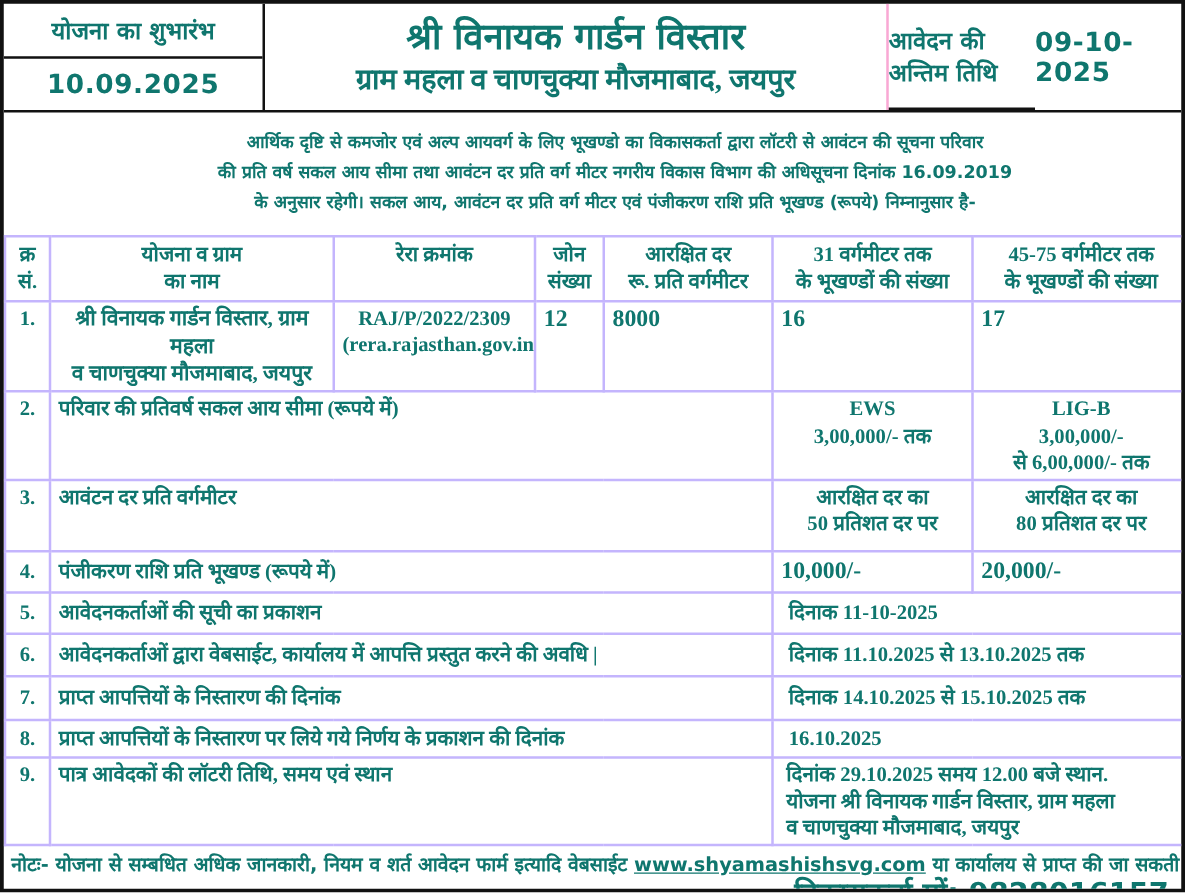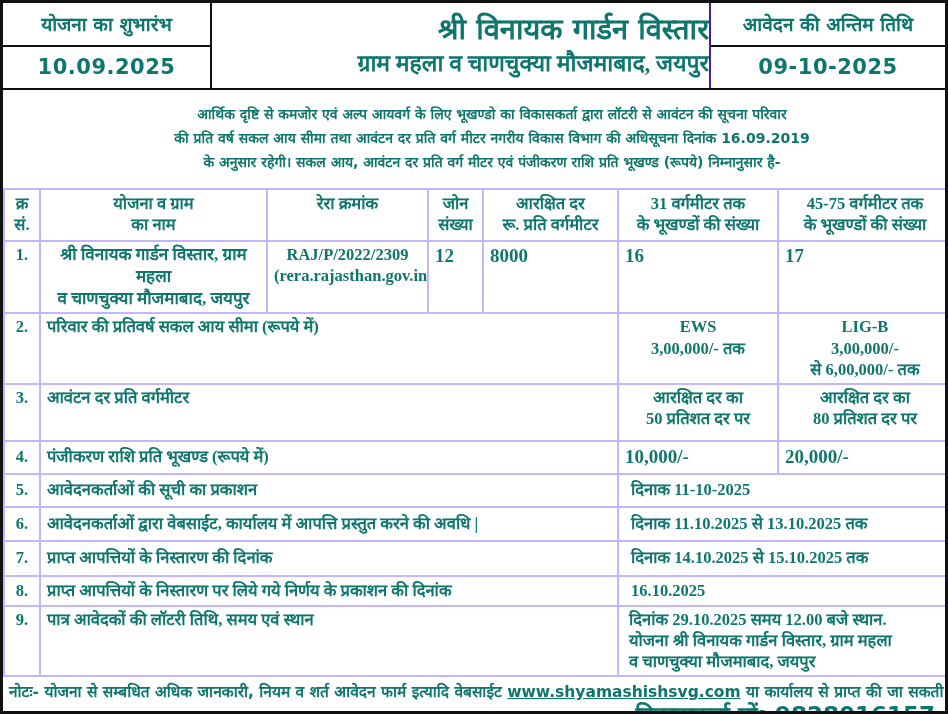--- a/index.html
+++ b/index.html
@@ -5,26 +5,26 @@
   html,body { margin:0; padding:0; background:#ffffff; }
   .doc {
     width:948px; height:714px; box-sizing:border-box;
     border:3px solid #111; background:#fff; color:#0f766e;
     font-family:"DejaVu Sans", sans-serif;
     display:flex; flex-direction:column; overflow:hidden;
   }
   
   .header { flex:0 0 85px; display:flex; border-bottom:2px solid #111; }
   .h-left  { width:207px; border-right:2px solid #111; display:flex; flex-direction:column; }
-  .h-right { width:234px; border-left:2px solid #4c1d95;  display:flex; flex-direction:column; }
+  .h-right { width:234px; border-left:2px solid #f9a8d4;  display:flex; flex-direction:row; }
   .h-cell-top { flex:1; border-bottom:2px solid #111; display:flex; align-items:center; justify-content:center;
                 font-weight:bold; font-size:19px; }
   .h-cell-bot { flex:1; display:flex; align-items:center; justify-content:center;
                 font-weight:bold; font-size:21px; letter-spacing:.5px; }
-  .h-center { flex:1; display:flex; flex-direction:column; align-items:flex-end; justify-content:center; }
+  .h-center { flex:1; display:flex; flex-direction:column; align-items:center; justify-content:center; }
   .title    { font-size:29px; font-weight:bold; line-height:1.15; }
   .subtitle { font-size:23px; font-weight:bold;font-family:Liberation Serif, serif; }
   
   .intro { flex:0 0 90px; display:flex; align-items:center; justify-content:center;
            text-align:center; font-size:14px; font-weight:600; line-height:1.7;
            white-space:pre-line; padding:4px 4px;margin-left:36px; }
   
   table { border-collapse:collapse; table-layout:fixed; width:100%; }
   td { border:2px solid #c4b5fd; padding:2px 6px; vertical-align:middle;
        font-size:16.5px; font-weight:600; line-height:1.3; overflow:hidden;font-family:Liberation Serif, serif; }

